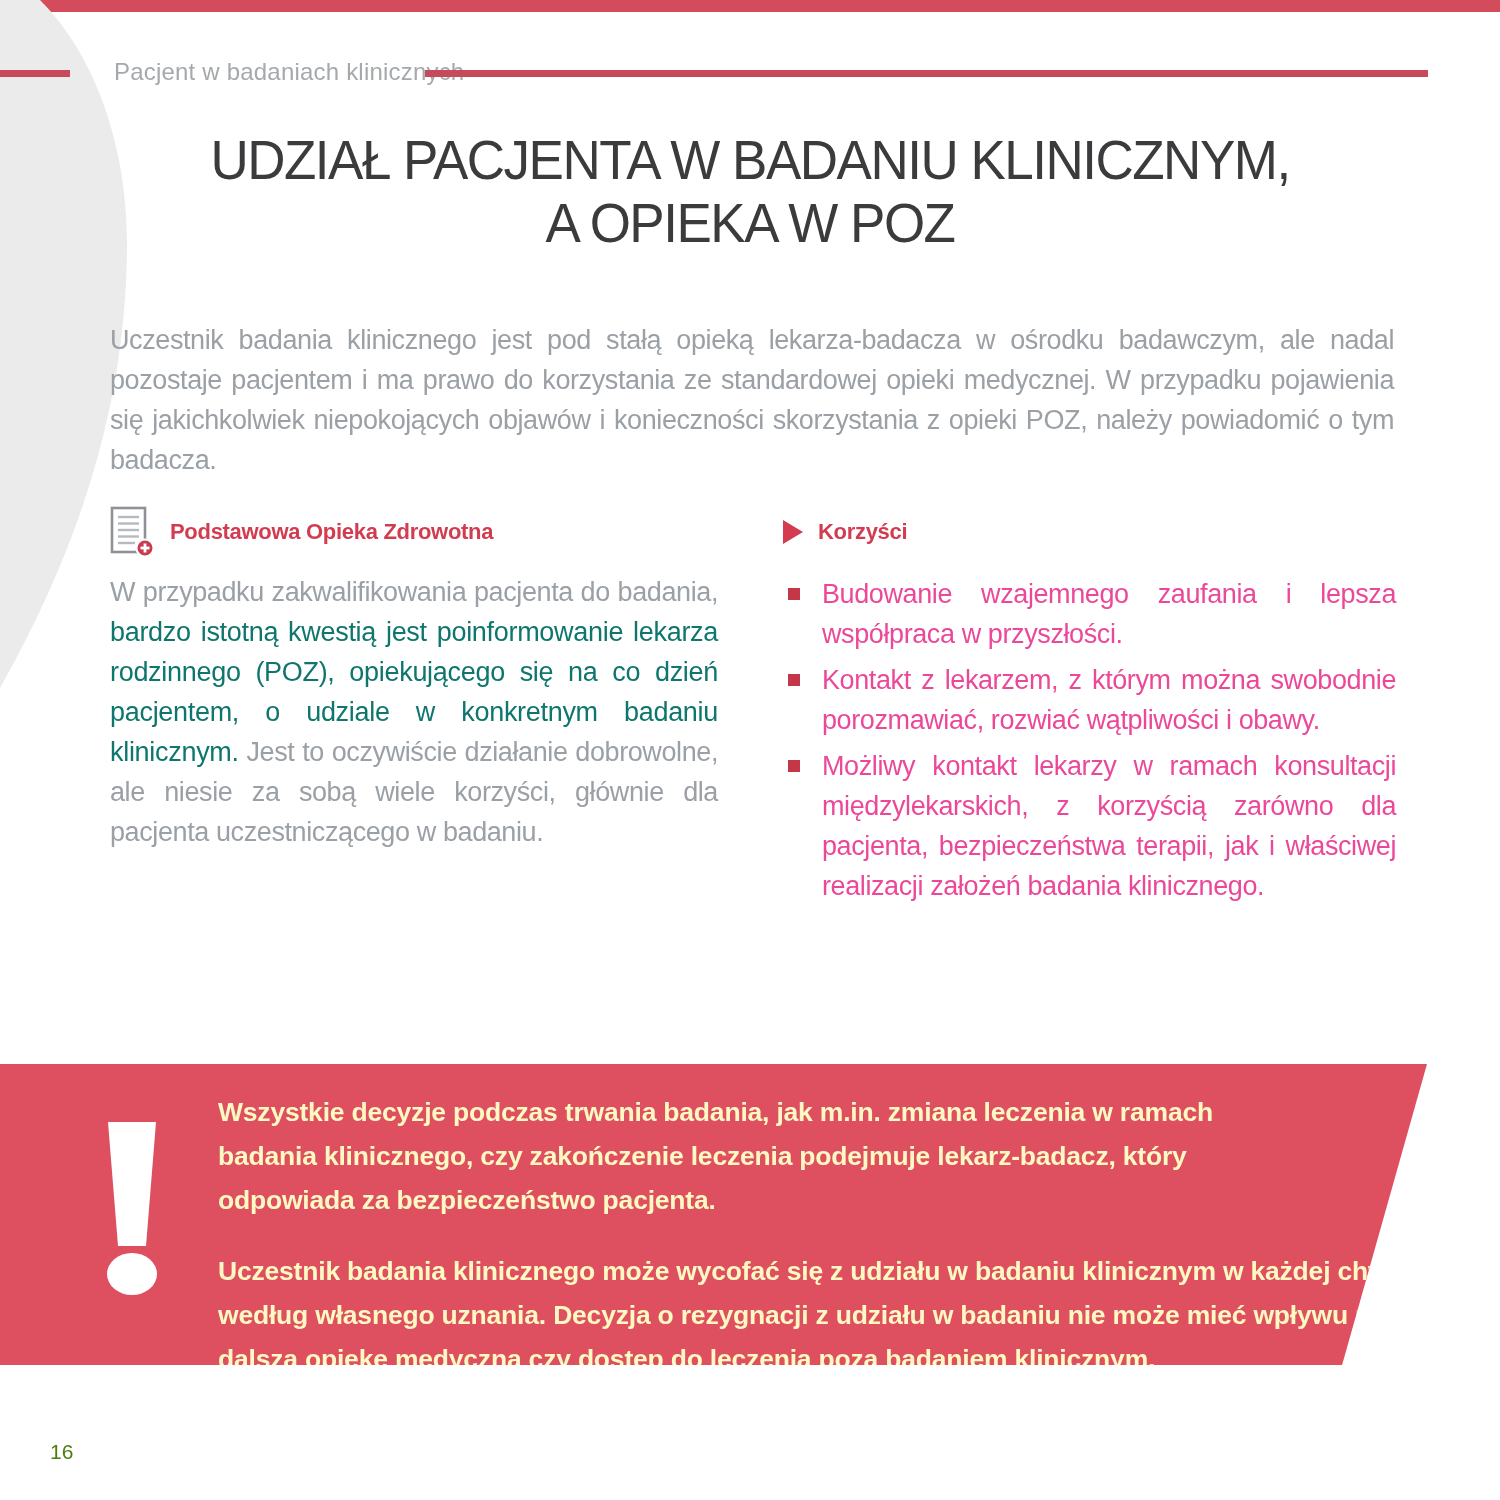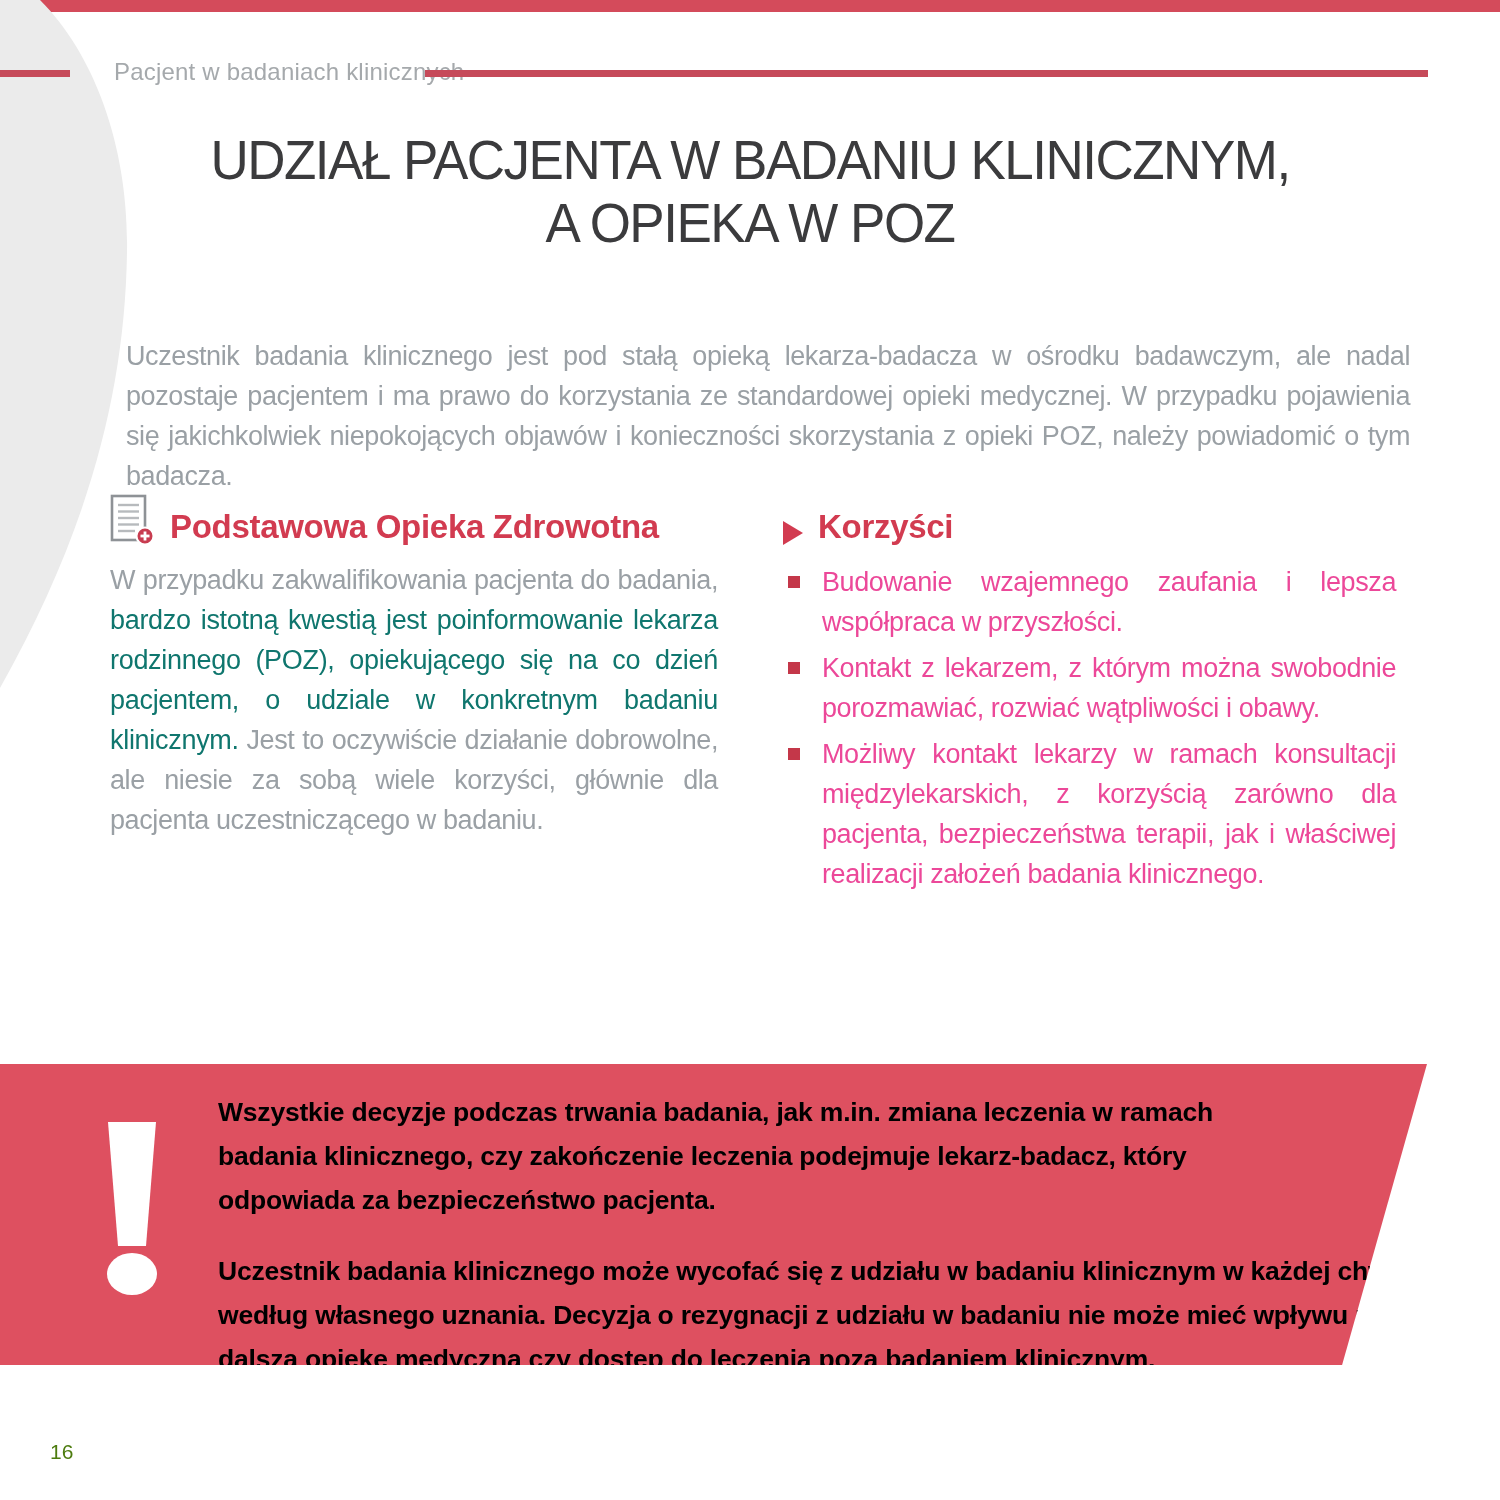--- a/index.html
+++ b/index.html
@@ -38,23 +38,24 @@
     left:110px;top:320px;width:1284px;
     font-size:27px;line-height:40px;color:#9aa0a5;letter-spacing:-.4px;
     text-align:justify;
   }
 
   
   .col-left{left:110px;top:494px;width:608px;}
   .col-right{left:782px;top:494px;width:614px;}
 
   .section-heading{
-    display:flex;align-items:flex-end;gap:14px;
-    color:#d23b50;font-weight:700;font-size:33px;letter-spacing:-.3px;
+    display:flex;align-items:center;gap:14px;
+    color:#d23b50;font-weight:700;font-size:22px;letter-spacing:-.3px;
     min-height:52px;
+    margin-top:12px;
   }
   .body-text{
     margin-top:14px;
     font-size:27px;line-height:40px;color:#9aa0a5;letter-spacing:-.4px;
     text-align:justify;
   }
   .body-text b{color:#0f766e;font-weight:400;letter-spacing:-.3px;}
 
   
   .bullet-list{margin:16px 0 0 0;padding:0;list-style:none;}
@@ -68,21 +69,21 @@
     position:absolute;left:6px;top:14px;width:12px;height:12px;background:#c43749;
   }
 
   
   .callout{
     left:0;top:1064px;width:1427px;height:301px;background:#de5060;
     clip-path:polygon(0 0,100% 0,94.05% 100%,0 100%);
   }
   .callout-text{
     position:absolute;left:218px;top:26px;width:1230px;
-    color:#000000;font-weight:700;font-size:26.5px;line-height:44px;letter-spacing:-.2px;
+    color:#fef9c3;font-weight:700;font-size:26.5px;line-height:44px;letter-spacing:-.2px;
   }
   .callout-text p{margin:0 0 27px 0;}
   .callout-text p.p1{max-width:1045px;}
   .callout-text p.p2{max-width:1235px;}
   .exclamation{position:absolute;left:104px;top:58px;}
 
   
   .page-number{left:50px;top:1440px;font-size:21px;color:#4d7c0f;}
 </style>
 </head>
@@ -96,21 +97,21 @@
 
 <div class="abs header-rule rule-left"></div>
 <div class="abs header-label">Pacjent w badaniach klinicznych</div>
 <div class="abs header-rule rule-right"></div>
 
 <h1 class="abs page-title" style="margin:0;">
   <span class="tline">UDZIAŁ PACJENTA W BADANIU KLINICZNYM,</span>
   <span class="tline">A OPIEKA W POZ</span>
 </h1>
 
-<p class="abs intro" style="margin:16px;">Uczestnik badania klinicznego jest pod stałą opieką lekarza-badacza w ośrodku badawczym, ale nadal pozostaje pacjentem i ma prawo do korzystania ze standardowej opieki medycznej. W przypadku pojawienia się jakichkolwiek niepokojących objawów i konieczności skorzystania z opieki POZ, należy powiadomić o tym badacza.</p>
+<p class="abs intro" style="margin:0;">Uczestnik badania klinicznego jest pod stałą opieką lekarza-badacza w ośrodku badawczym, ale nadal pozostaje pacjentem i ma prawo do korzystania ze standardowej opieki medycznej. W przypadku pojawienia się jakichkolwiek niepokojących objawów i konieczności skorzystania z opieki POZ, należy powiadomić o tym badacza.</p>
 
 <div class="abs col-left">
   <div class="section-heading">
     <svg width="46" height="52" viewBox="0 0 46 52">
       <rect x="2" y="2" width="33" height="44" fill="#ffffff" stroke="#8e9296" stroke-width="2.6"></rect>
       <g stroke="#b7babd" stroke-width="2.4">
         <line x1="8" y1="11" x2="29" y2="11"></line>
         <line x1="8" y1="17.5" x2="29" y2="17.5"></line>
         <line x1="8" y1="24" x2="29" y2="24"></line>
         <line x1="8" y1="30.5" x2="29" y2="30.5"></line>

